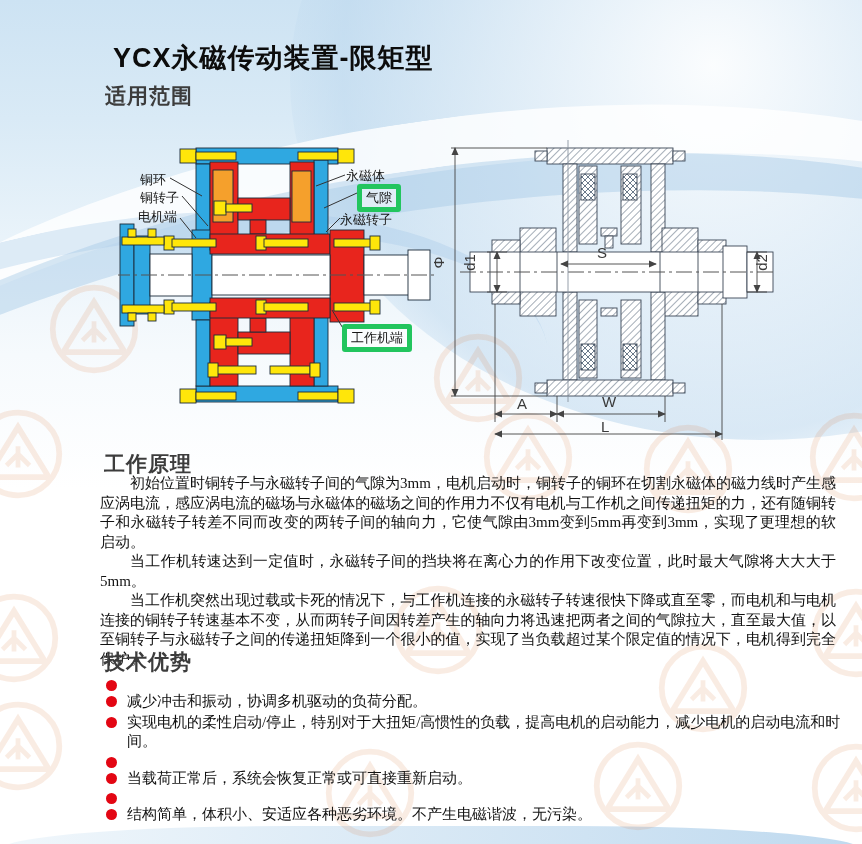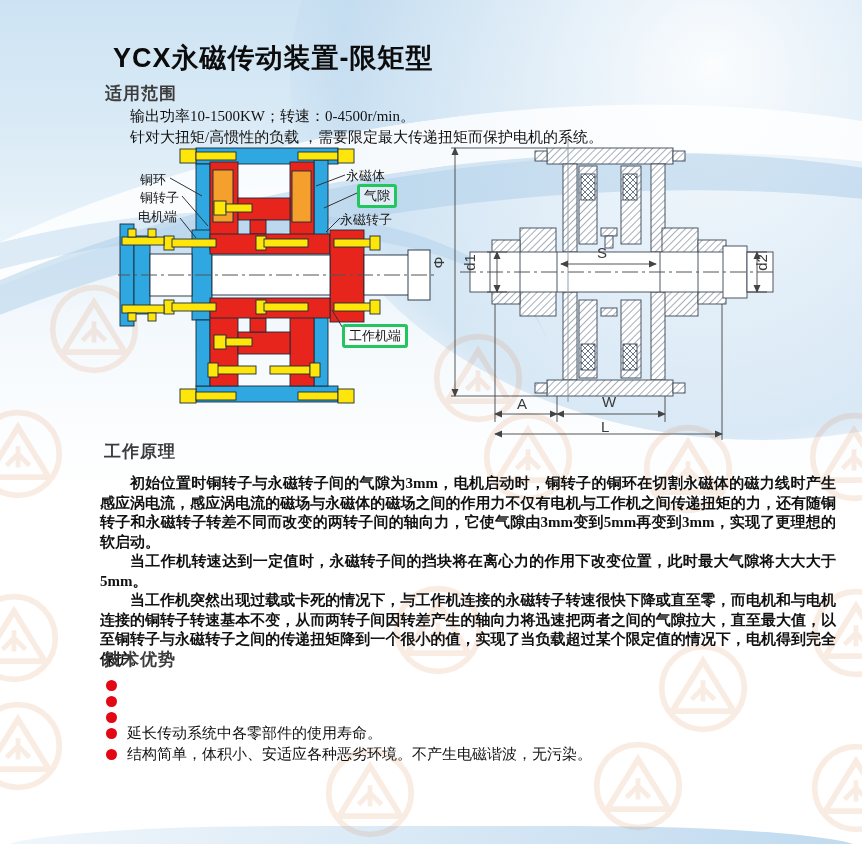--- a/index.html
+++ b/index.html
@@ -17,40 +17,40 @@
   .bg-sw3{position:absolute;left:-420px;top:232px;width:980px;height:420px;border-radius:50%;
     border-top:26px solid rgba(166,201,231,.35);transform:rotate(-13deg);}
   .bg-bottom{position:absolute;left:0;bottom:-6px;width:862px;height:24px;
     background:linear-gradient(90deg,rgba(214,232,245,.35),rgba(180,211,236,.85));
     border-radius:100% 100% 0 0/300% 300% 0 0;}
   .wm{position:absolute;width:96px;height:96px;opacity:.13;}
   .wm svg{width:100%;height:100%;}
   
   .title{position:absolute;left:113px;top:40px;margin:0;font-size:27px;font-weight:700;
     color:#0c0c0c;letter-spacing:1px;}
-  .sec-h{position:absolute;margin:0;font-size:17px;font-weight:700;color:#3c3c3c;letter-spacing:1px;}
+  .sec-h{position:absolute;margin:0;font-size:21px;font-weight:700;color:#3c3c3c;letter-spacing:1px;}
   .h-scope{left:105px;top:82px;}
-  .h-principle{left:104px;top:440px;}
+  .h-principle{left:104px;top:450px;}
   .h-adv{left:104px;top:648px;}
   .scope-lines{position:absolute;left:100px;top:106px;width:740px;
     font-family:"Liberation Serif",serif;font-size:15px;line-height:21px;color:#111;}
   .scope-lines p{margin:0;text-indent:2em;}
   .principle{position:absolute;left:100px;top:474px;width:736px;
     font-family:"Liberation Serif",serif;font-size:15px;line-height:19.5px;color:#111;text-align:justify;}
-  .principle p{margin:0;text-indent:2em;font-weight:bold;}
+  .principle p{margin:0;text-indent:2em;}
   .adv{position:absolute;left:104px;top:676px;width:742px;
     font-family:"Liberation Serif",serif;font-size:15px;line-height:19.5px;color:#111;}
   .adv-item{display:flex;align-items:flex-start;margin-bottom:1px;}
   .dot{flex:0 0 11px;width:11px;height:11px;border-radius:50%;background:#E30613;margin:4px 10px 0 2px;}
   
   .dia-left{position:absolute;left:118px;top:138px;width:320px;height:292px;}
   .dia-left svg{position:absolute;left:0;top:0;}
   .dlabel{position:absolute;font-size:13px;color:#161616;white-space:nowrap;
     font-family:"Liberation Sans",sans-serif;}
-  .boxed{border:3px solid #22c55e;border-radius:3px;padding:0 4px;background:rgba(255,255,255,.55);}
+  .boxed{border:5px solid #22c55e;border-radius:3px;padding:0 4px;background:rgba(255,255,255,.55);}
   .dia-right{position:absolute;left:435px;top:132px;width:345px;height:315px;}
   .dia-right svg{position:absolute;left:0;top:0;}
   .dim{position:absolute;font-size:15px;color:#3a3a3a;white-space:nowrap;}
   .rot{transform:rotate(-90deg);transform-origin:center;}
 </style>
 </head>
 <body>
 
 <div class="page">
 
@@ -127,24 +127,20 @@
         <path d="M50 42 L50 64 M50 50 L38 62 M50 50 L62 62" stroke="#D9702F" stroke-width="5" fill="none"></path>
       </svg></div>
   <div class="wm" style="left:808px;top:740px"><svg viewBox="0 0 100 100">
         <circle cx="50" cy="50" r="43" fill="none" stroke="#D9702F" stroke-width="6"></circle>
         <path d="M50 22 L82 74 L18 74 Z" fill="none" stroke="#D9702F" stroke-width="6"></path>
         <path d="M50 42 L50 64 M50 50 L38 62 M50 50 L62 62" stroke="#D9702F" stroke-width="5" fill="none"></path>
       </svg></div>
 
   <h1 class="title">YCX永磁传动装置-限矩型</h1>
   <h2 class="sec-h h-scope">适用范围</h2>
-  <div class="scope-lines">
-    <p>输出功率10-1500KW；转速：0-4500r/min。</p>
-    <p>针对大扭矩/高惯性的负载 ，需要限定最大传递扭矩而保护电机的系统。</p>
-  </div>
 
   <div class="dia-left">
     <svg width="320" height="292" viewBox="0 0 320 292">
       <g stroke="#1b2a3a" stroke-width="0.9">
 
         <rect x="78" y="10" width="142" height="16" fill="#2FA8E1"></rect>
         <rect x="78" y="248" width="142" height="16" fill="#2FA8E1"></rect>
         <rect x="78" y="26" width="14" height="68" fill="#2FA8E1"></rect>
         <rect x="74" y="92" width="20" height="90" fill="#2FA8E1"></rect>
         <rect x="78" y="182" width="14" height="66" fill="#2FA8E1"></rect>
@@ -327,27 +323,35 @@
     <p>当工作机突然出现过载或卡死的情况下，与工作机连接的永磁转子转速很快下降或直至零，而电机和与电机连接的铜转子转速基本不变，从而两转子间因转差产生的轴向力将迅速把两者之间的气隙拉大，直至最大值，以至铜转子与永磁转子之间的传递扭矩降到一个很小的值，实现了当负载超过某个限定值的情况下，电机得到完全保护。</p>
   </div>
 
   <h2 class="sec-h h-adv">技术优势</h2>
   <div class="adv">
     <div class="adv-item">
         <span class="dot"></span>
       </div>
     <div class="adv-item">
         <span class="dot"></span>
-      </div>
-    <div class="adv-item">
-        <span class="dot"></span>
-      </div>
-    <div class="adv-item">
-        <span class="dot"></span>
-        <span>延长传动系统中各零部件的使用寿命。</span>
+        <span>减少冲击和振动，协调多机驱动的负荷分配。</span>
+      </div>
+    <div class="adv-item">
+        <span class="dot"></span>
+        <span>实现电机的柔性启动/停止，特别对于大扭矩/高惯性的负载，提高电机的启动能力，减少电机的启动电流和时间。</span>
+      </div>
+    <div class="adv-item">
+        <span class="dot"></span>
+      </div>
+    <div class="adv-item">
+        <span class="dot"></span>
+        <span>当载荷正常后，系统会恢复正常或可直接重新启动。</span>
+      </div>
+    <div class="adv-item">
+        <span class="dot"></span>
       </div>
     <div class="adv-item">
         <span class="dot"></span>
         <span>结构简单，体积小、安适应各种恶劣环境。不产生电磁谐波，无污染。</span>
       </div>
   </div>
 
 </div>
 
 </body></html>

